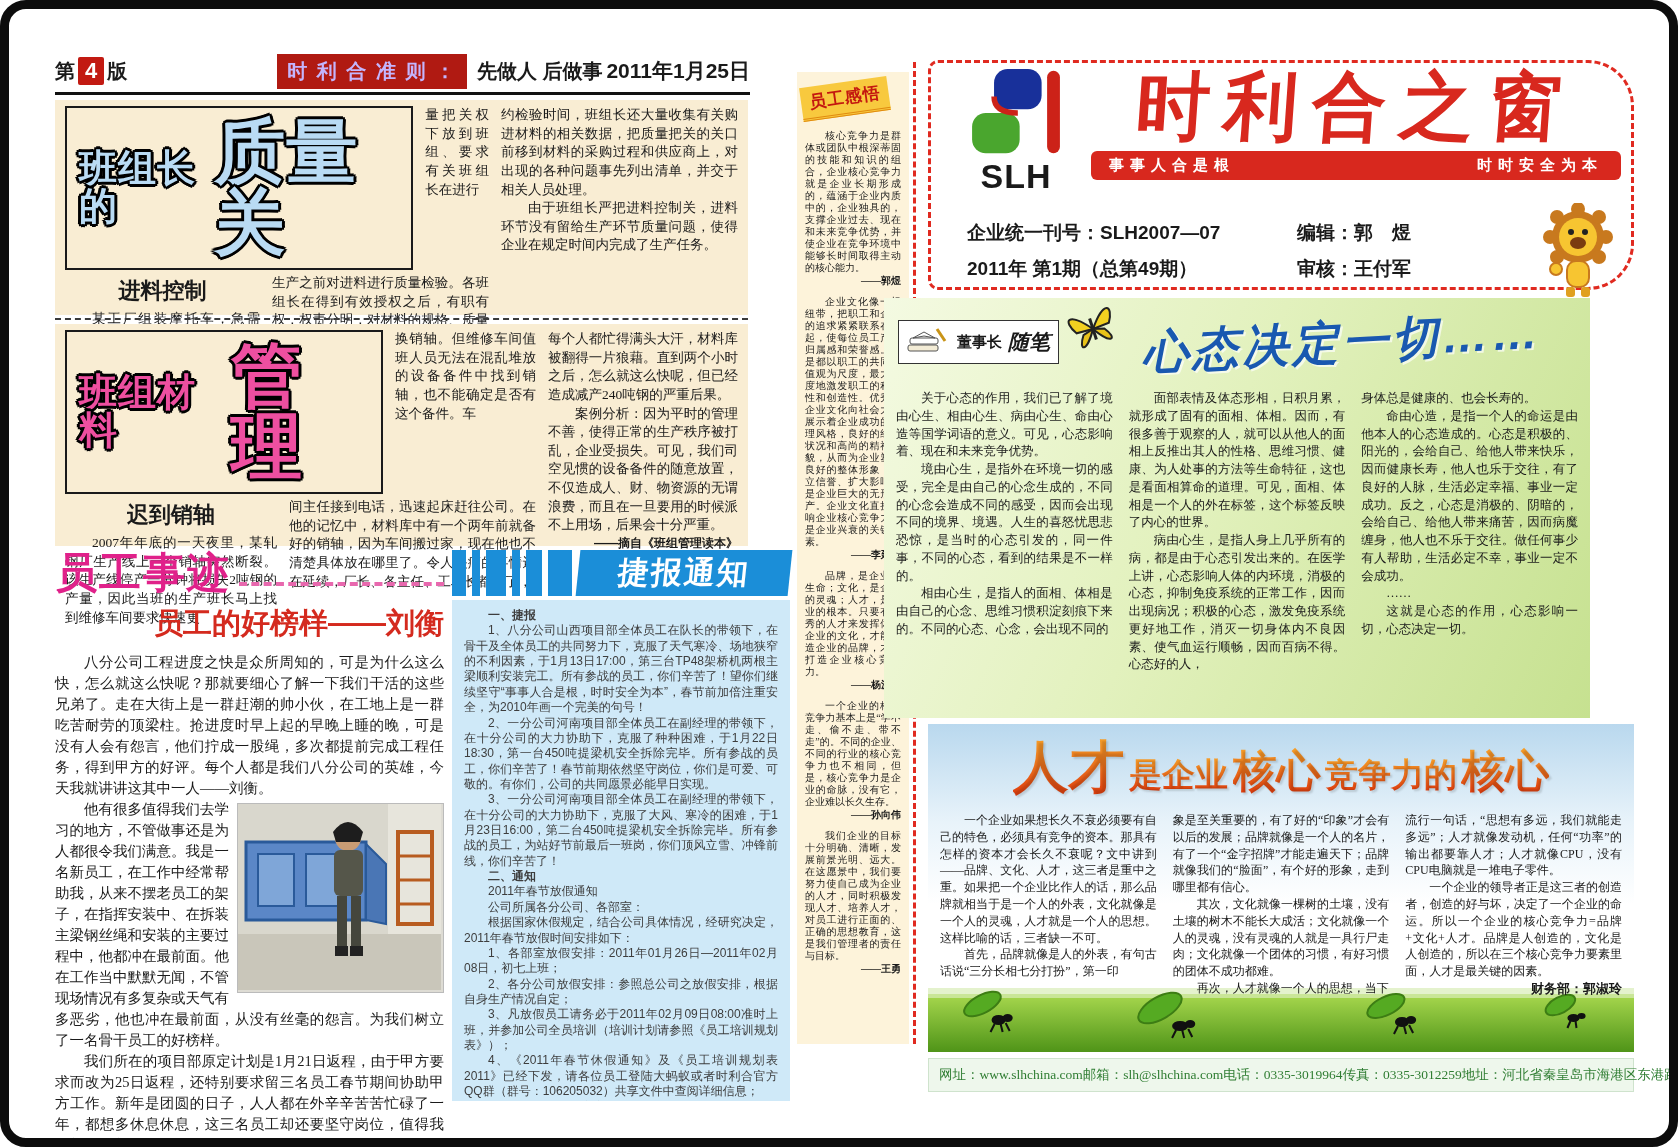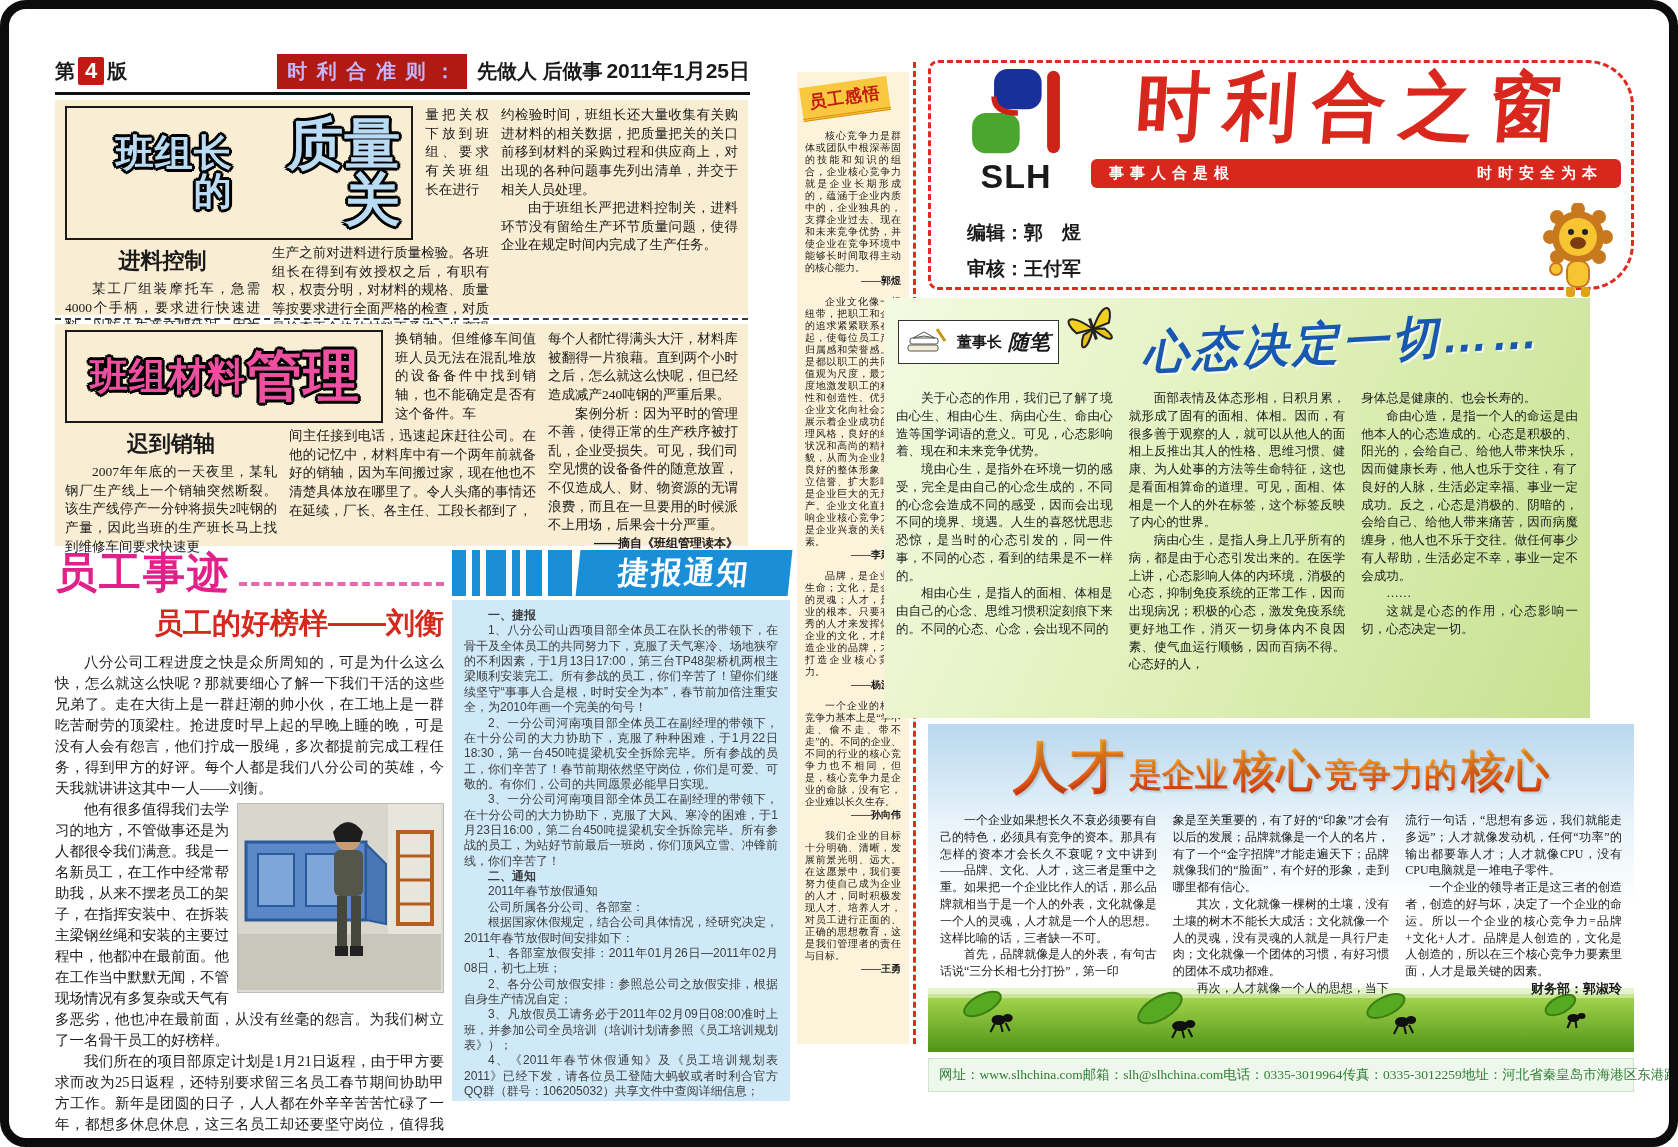--- a/index.html
+++ b/index.html
@@ -17,26 +17,26 @@
   .motto .txt{font-weight:bold;font-size:20px;}
   .date{margin-left:auto;font-weight:bold;font-size:21px;}
 
   
   .art{position:absolute;left:55px;width:693px;background:#f9edd3;padding:6px 10px;box-sizing:border-box;}
   .art1{top:100px;height:215px;}
   .divider{position:absolute;left:55px;top:318px;width:693px;border-top:2px dashed #3a3a3a;}
   .art2{top:324px;height:222px;}
   .flexrow{display:flex;gap:12px;}
   .stroke{font-family:Liberation Sans, sans-serif;font-weight:bold;line-height:1;
-    text-shadow:-2px -2px 0 #000,2px -2px 0 #000,-2px 2px 0 #000,2px 2px 0 #000,-3px 0 0 #000,3px 0 0 #000,0 3px 0 #000,0 -3px 0 #000;text-align:right;}
+    text-shadow:-2px -2px 0 #000,2px -2px 0 #000,-2px 2px 0 #000,2px 2px 0 #000,-3px 0 0 #000,3px 0 0 #000,0 3px 0 #000,0 -3px 0 #000;}
   .tbox{border:2px solid #1a1a1a;padding:8px 10px 10px 12px;display:flex;align-items:center;justify-content:center;}
   .blue-t{color:#b9dbf4;}
   .pink-t{color:#ee4fa0;}
   .ta{font-size:38px;letter-spacing:1px;}
-  .tb{font-size:56px;letter-spacing:1px;}
+  .tb{font-size:71px;letter-spacing:1px;}
   .sub{font-weight:bold;font-size:22px;text-align:center;margin:2px 0 4px 0;font-family:"Liberation Sans",sans-serif;}
   .body-s{font-size:13.5px;line-height:1.38;text-align:justify;}
   .body-s p{margin:0;text-indent:2em;}
   .src{font-weight:bold;font-size:12px;text-align:right;font-family:"Liberation Sans",sans-serif;}
 
   
   .story{position:absolute;left:55px;top:552px;width:389px;height:553px;box-sizing:border-box;}
   .story-head{display:flex;align-items:flex-end;gap:8px;}
   .story-title{color:#e0218a;font-weight:bold;font-size:42px;font-family:"Liberation Sans",sans-serif;letter-spacing:2px;line-height:1;}
   .story-dash{flex:1;border-bottom:4px dashed #e868ae;margin-bottom:8px;}
@@ -71,21 +71,21 @@
   .mast{position:absolute;left:928px;top:60px;width:706px;height:230px;border:3px dashed #e02a20;
     border-radius:10px 46px 46px 10px;box-sizing:border-box;background:#fff;padding:6px 10px;}
   .mast-top{display:flex;align-items:flex-start;}
   .logo-col{width:150px;display:flex;flex-direction:column;align-items:center;}
   .logo-col .slh{font-family:"Liberation Sans",sans-serif;font-weight:bold;font-size:34px;line-height:1;letter-spacing:1px;}
   .mast-right{flex:1;}
   .paper-title{color:#d8281e;font-weight:bold;font-size:74px;line-height:1.05;letter-spacing:14px;
     font-family:"Liberation Serif",serif;transform:skewX(-4deg);white-space:nowrap;text-align:center;}
   .banner{background:#d8281e;border-radius:6px;color:#fff;font-weight:bold;font-size:15px;
     font-family:"Liberation Sans",sans-serif;display:flex;justify-content:space-between;
-    padding:5px 18px;letter-spacing:6px;margin-top:12px;}
+    padding:5px 18px;letter-spacing:6px;margin-top:4px;}
   .mast-info{display:flex;align-items:center;margin-top:10px;padding-left:26px;
     font-family:"Liberation Sans",sans-serif;font-weight:bold;font-size:19px;}
   .mi-l{display:flex;flex-direction:column;gap:10px;width:330px;}
   .mi-r{display:flex;flex-direction:column;gap:10px;flex:1;}
   .lion{width:74px;height:96px;margin-right:6px;}
 
   
   .chair{position:absolute;left:884px;top:298px;width:706px;height:420px;box-sizing:border-box;
     background:linear-gradient(115deg,#f4fae2 0%,#e2f1bd 45%,#c6e190 100%);padding:8px 12px;overflow:hidden;}
   .chair-head{position:relative;height:78px;}
@@ -308,20 +308,24 @@
       </div>
       <div class="mast-right">
         <div class="paper-title">时利合之窗</div>
         <div class="banner">
           <span>事事人合是根</span>
           <span>时时安全为本</span>
         </div>
       </div>
     </div>
     <div class="mast-info">
+      <div class="mi-l">
+        <span>企业统一刊号：SLH2007—07</span>
+        <span>2011年 第1期（总第49期）</span>
+      </div>
       <div class="mi-r">
         <span>编辑：郭　煜</span>
         <span>审核：王付军</span>
       </div>
       <span class="lion">
         <svg width="74" height="96" viewBox="0 0 74 96">
           <circle cx="37" cy="34" r="26" fill="#c8791e"></circle>
           <g fill="#c8791e">
             <circle cx="37" cy="6" r="7"></circle>
               <circle cx="16" cy="14" r="7"></circle>

